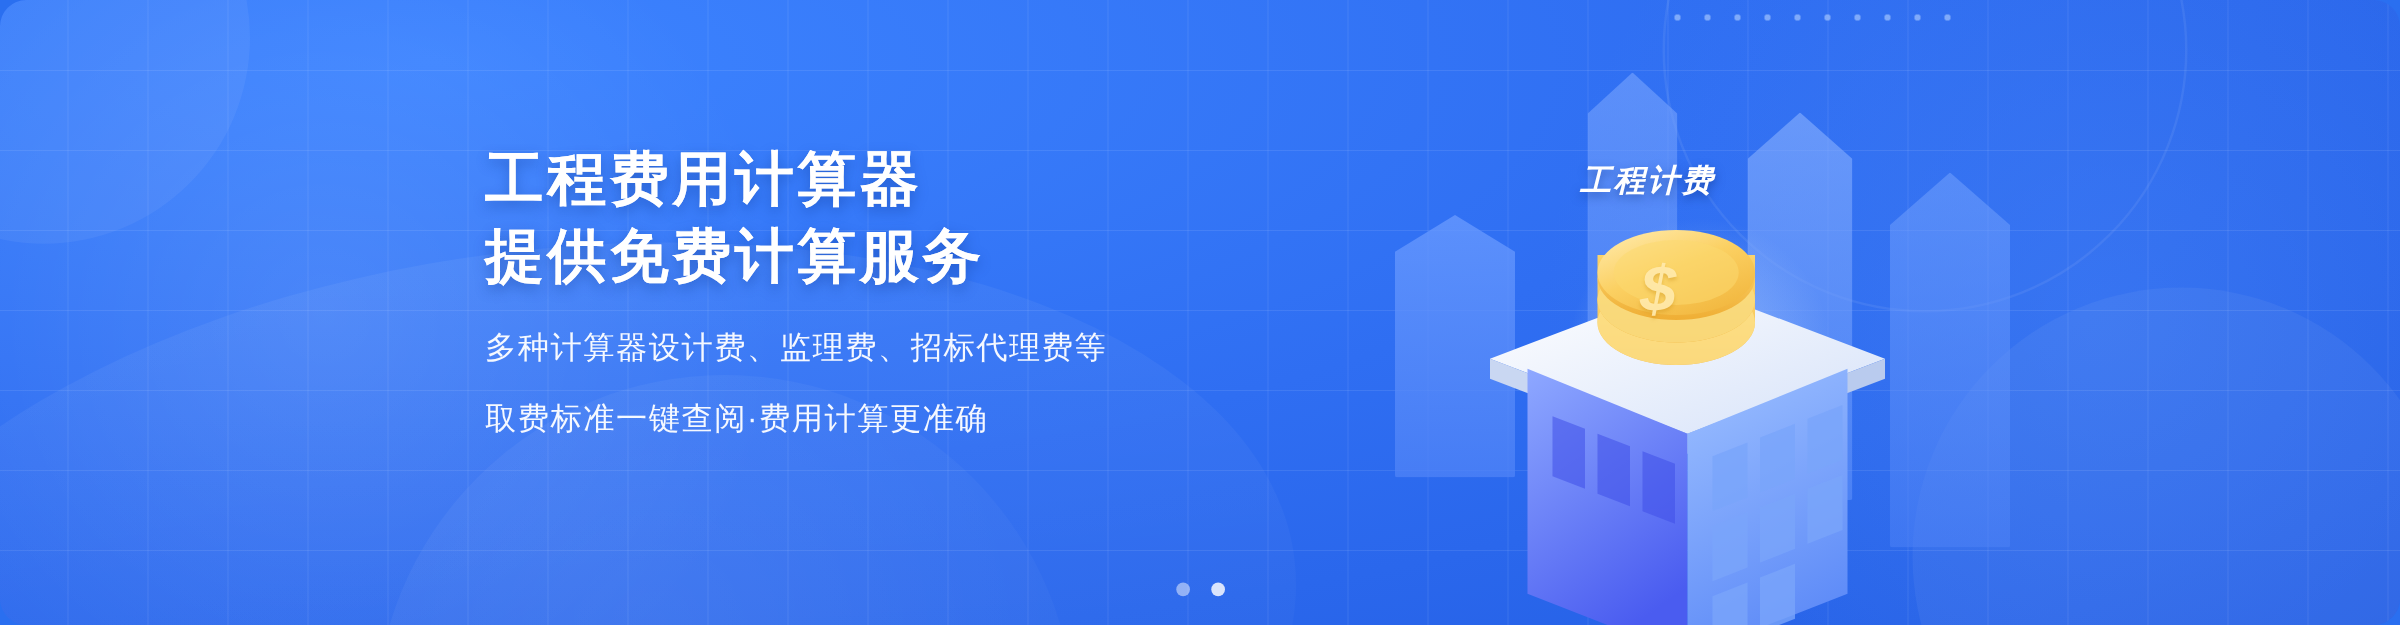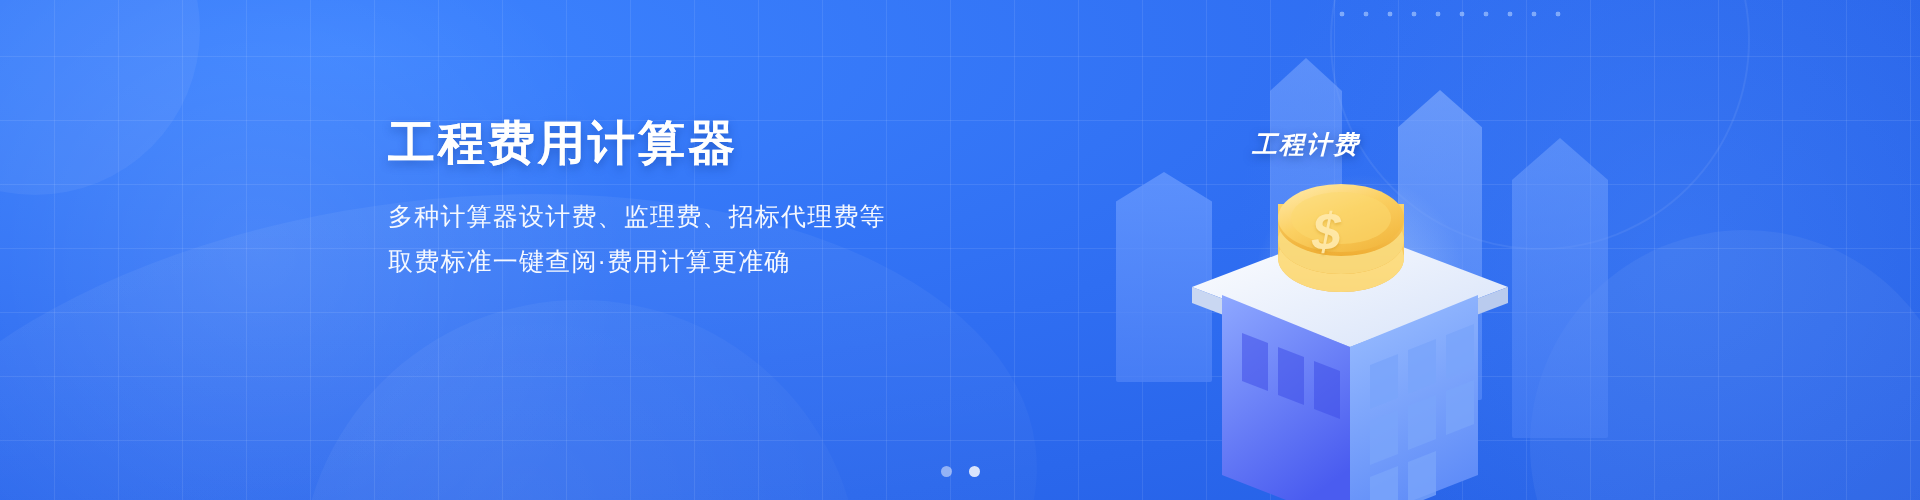--- a/index.html
+++ b/index.html
@@ -8,20 +8,21 @@
     font-family:"Liberation Sans","DejaVu Sans",sans-serif;
     background:#2a6ff0;
   }
 
   .banner{
     position:relative;
     width:1920px; height:500px;
     overflow:hidden;
     background:
       radial-gradient(120% 150% at 18% 10%, #3d84ff 0%, #2f6ef2 45%, #2059e0 100%);
+    border-radius: 21px;
   }
 
   
   .grid-lines{
     position:absolute; inset:0;
     background-image:
       linear-gradient(to right, rgba(255,255,255,.085) 1px, transparent 1px),
       linear-gradient(to bottom, rgba(255,255,255,.085) 1px, transparent 1px);
     background-size:64px 64px;
     background-position:-10px -8px;
@@ -125,21 +126,21 @@
     clip-path:polygon(0 12%, 50% 0, 100% 12%, 100% 100%, 0 100%);
   }
   .bar-d{
     left:452px; top:118px; width:96px; height:300px;
     background:linear-gradient(180deg,#79a6ff,#4f83f7);
     opacity:.5;
     clip-path:polygon(0 14%, 50% 0, 100% 14%, 100% 100%, 0 100%);
   }
 
   .badge{
-    position:absolute; left:192px; top:108px;
+    position:absolute; left:204px; top:108px;
     font-size:25px; font-weight:bold; font-style:italic;
     color:#ffffff; letter-spacing:2px;
     text-shadow:0 3px 8px rgba(12,48,130,.5);
     white-space:nowrap;
     z-index:6;
   }
 
   .tower{ position:absolute; left:130px; top:205px; width:330px; height:300px; z-index:4; }
   .glow{
     position:absolute; left:190px; top:150px; width:220px; height:190px;
@@ -177,22 +178,23 @@
   <div class="circle circle-tl"></div>
   <div class="circle circle-bl"></div>
   <div class="circle circle-br"></div>
   <div class="circle circle-ring"></div>
   <div class="swoop"></div>
   <div class="grid-lines"></div>
   <div class="dot-grid"></div>
 
   <div class="copy">
     <div class="headline">工程费用计算器</div>
+    <div class="headline">提供免费计算服务</div>
     <div class="subcopy">多种计算器设计费、监理费、招标代理费等</div>
-    <div class="subcopy" style="margin-top:0">取费标准一键查阅·费用计算更准确</div>
+    <div class="subcopy" style="margin-top:12px">取费标准一键查阅·费用计算更准确</div>
   </div>
 
   <div class="art">
 
     <div class="bar bar-a"></div>
     <div class="bar bar-b"></div>
     <div class="bar bar-c"></div>
     <div class="bar bar-d"></div>
 
     <div class="badge">工程计费</div>

